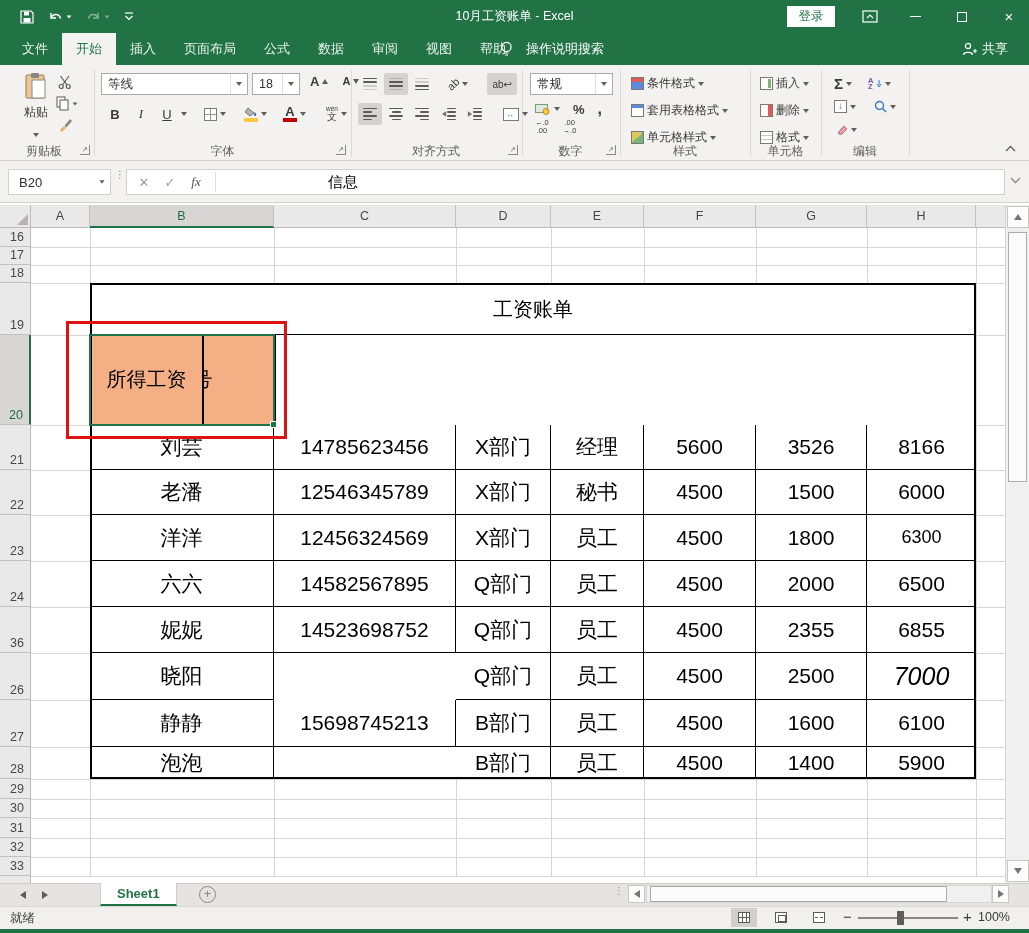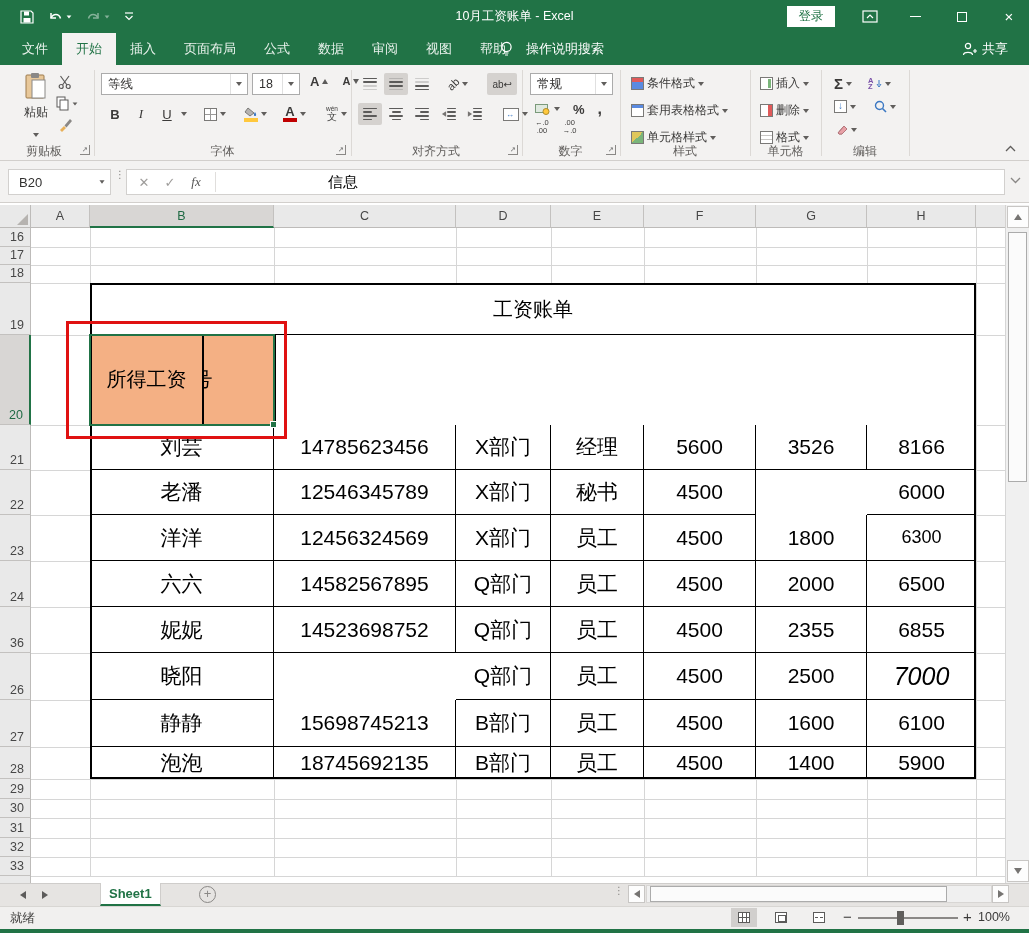--- a/index.html
+++ b/index.html
@@ -75,21 +75,21 @@
   
   .vsb{left:1005px;top:2px;width:24px;height:678px;background:#f0f0f0;border-left:1px solid #d4d2d0;}
   .sbbtn{position:absolute;background:#fdfdfd;border:1px solid #c8c6c4;display:flex;align-items:center;justify-content:center;cursor:pointer;}
   .tri-up{width:0;height:0;border-left:4.5px solid transparent;border-right:4.5px solid transparent;border-bottom:6px solid #767472;}
   .tri-down{width:0;height:0;border-left:4.5px solid transparent;border-right:4.5px solid transparent;border-top:6px solid #767472;}
   .tri-left{width:0;height:0;border-top:4.5px solid transparent;border-bottom:4.5px solid transparent;border-right:6px solid #767472;}
   .tri-right{width:0;height:0;border-top:4.5px solid transparent;border-bottom:4.5px solid transparent;border-left:6px solid #767472;}
   .vthumb{position:absolute;left:2px;top:27px;width:19px;height:250px;background:#fbfbfb;border:1px solid #ababab;cursor:grab;}
   
   .sheetbar{left:0;top:883px;width:1029px;height:23px;background:#e6e4e2;border-top:1px solid #cfcdcb;}
-  .sheettab{left:100px;top:883px;height:23px;padding:0 8px;background:#fff;border-right:1px solid #cfcdcb;border-left:1px solid #cfcdcb;border-bottom:2.5px solid #217346;color:#217346;font-size:13px;font-weight:600;cursor:pointer;}
+  .sheettab{left:100px;top:883px;height:23px;padding:0 16px;background:#fff;border-right:1px solid #cfcdcb;border-left:1px solid #cfcdcb;border-bottom:2.5px solid #217346;color:#217346;font-size:13px;font-weight:600;cursor:pointer;}
   .addsheet{left:199px;top:886px;width:17px;height:17px;border:1.4px solid #8a8886;border-radius:50%;color:#8a8886;font-size:13px;line-height:14px;text-align:center;cursor:pointer;}
   .hsb-track{left:646px;top:885px;width:346px;height:18px;background:#f0f0f0;border:1px solid #d8d6d4;}
   .hthumb{position:absolute;left:650px;top:886px;width:297px;height:16px;background:#fbfbfb;border:1px solid #ababab;cursor:grab;}
   .dots3{color:#8a8886;font-size:10px;letter-spacing:0;line-height:5px;}
   
   .statusbar{left:0;top:906px;width:1029px;height:23px;background:#f1f0ef;border-top:1px solid #d8d6d3;}
   .stxt{font-size:12.5px;color:#3b3a39;}
   .viewbtn{position:absolute;top:908px;width:26px;height:19px;display:flex;align-items:center;justify-content:center;cursor:pointer;}
   .viewbtn.on{background:#d1cfcd;}
   .vicon{width:12px;height:11px;border:1px solid #5c5b5a;position:relative;background:#fff;}
@@ -622,20 +622,21 @@
         <div class="tcell bR bB" style="left: 364px; top: 140px; width: 95px; height: 45px; font-size: 21px;">X部门</div>
         <div class="tcell bR bB" style="left: 459px; top: 140px; width: 93px; height: 45px; font-size: 21px;">经理</div>
         <div class="tcell bR bB" style="left: 552px; top: 140px; width: 112px; height: 45px; font-size: 21px;">5600</div>
         <div class="tcell bR bB" style="left: 664px; top: 140px; width: 111px; height: 45px; font-size: 21px;">3526</div>
         <div class="tcell bB" style="left: 775px; top: 140px; width: 109px; height: 45px; font-size: 21px;">8166</div>
         <div class="tcell bR bB" style="left: -2px; top: 185px; width: 184px; height: 45px; font-size: 21px;">老潘</div>
         <div class="tcell bR bB" style="left: 182px; top: 185px; width: 182px; height: 45px; font-size: 21px;">12546345789</div>
         <div class="tcell bR bB" style="left: 364px; top: 185px; width: 95px; height: 45px; font-size: 21px;">X部门</div>
         <div class="tcell bR bB" style="left: 459px; top: 185px; width: 93px; height: 45px; font-size: 21px;">秘书</div>
         <div class="tcell bR bB" style="left: 552px; top: 185px; width: 112px; height: 45px; font-size: 21px;">4500</div>
+        <div class="tcell bR bB" style="left: 664px; top: 185px; width: 111px; height: 45px; font-size: 21px;">1500</div>
         <div class="tcell bB" style="left: 775px; top: 185px; width: 109px; height: 45px; font-size: 21px;">6000</div>
         <div class="tcell bR bB" style="left: -2px; top: 230px; width: 184px; height: 46px; font-size: 21px;">洋洋</div>
         <div class="tcell bR bB" style="left: 182px; top: 230px; width: 182px; height: 46px; font-size: 21px;">12456324569</div>
         <div class="tcell bR bB" style="left: 364px; top: 230px; width: 95px; height: 46px; font-size: 21px;">X部门</div>
         <div class="tcell bR bB" style="left: 459px; top: 230px; width: 93px; height: 46px; font-size: 21px;">员工</div>
         <div class="tcell bR bB" style="left: 552px; top: 230px; width: 112px; height: 46px; font-size: 21px;">4500</div>
         <div class="tcell bR bB" style="left: 664px; top: 230px; width: 111px; height: 46px; font-size: 21px;">1800</div>
         <div class="tcell bB" style="left: 775px; top: 230px; width: 109px; height: 46px; font-size: 18px;">6300</div>
         <div class="tcell bR bB" style="left: -2px; top: 276px; width: 184px; height: 46px; font-size: 21px;">六六</div>
         <div class="tcell bR bB" style="left: 182px; top: 276px; width: 182px; height: 46px; font-size: 21px;">14582567895</div>
@@ -658,21 +659,20 @@
         <div class="tcell bR bB" style="left: 664px; top: 368px; width: 111px; height: 47px; font-size: 21px;">2500</div>
         <div class="tcell bB" style="left: 775px; top: 368px; width: 109px; height: 47px; font-size: 25px; font-style: italic;">7000</div>
         <div class="tcell bR bB" style="left: -2px; top: 415px; width: 184px; height: 47px; font-size: 21px;">静静</div>
         <div class="tcell bR bB" style="left: 182px; top: 415px; width: 182px; height: 47px; font-size: 21px;">15698745213</div>
         <div class="tcell bR bB" style="left: 364px; top: 415px; width: 95px; height: 47px; font-size: 21px;">B部门</div>
         <div class="tcell bR bB" style="left: 459px; top: 415px; width: 93px; height: 47px; font-size: 21px;">员工</div>
         <div class="tcell bR bB" style="left: 552px; top: 415px; width: 112px; height: 47px; font-size: 21px;">4500</div>
         <div class="tcell bR bB" style="left: 664px; top: 415px; width: 111px; height: 47px; font-size: 21px;">1600</div>
         <div class="tcell bB" style="left: 775px; top: 415px; width: 109px; height: 47px; font-size: 21px;">6100</div>
         <div class="tcell bR" style="left: -2px; top: 462px; width: 184px; height: 32px; font-size: 21px;">泡泡</div>
-        <div class="tcell bR" style="left: 182px; top: 462px; width: 182px; height: 32px; font-size: 21px;">18745692135</div>
         <div class="tcell bR" style="left: 364px; top: 462px; width: 95px; height: 32px; font-size: 21px;">B部门</div>
         <div class="tcell bR" style="left: 459px; top: 462px; width: 93px; height: 32px; font-size: 21px;">员工</div>
         <div class="tcell bR" style="left: 552px; top: 462px; width: 112px; height: 32px; font-size: 21px;">4500</div>
         <div class="tcell bR" style="left: 664px; top: 462px; width: 111px; height: 32px; font-size: 21px;">1400</div>
         <div class="tcell" style="left: 775px; top: 462px; width: 109px; height: 32px; font-size: 21px;">5900</div>
       </div>
       <div class="sel-outline" style="left: 89px; top: 131px; width: 186px; height: 92px; border-color: rgb(33, 115, 70); z-index: 4;"></div>
       <div class="fill-handle" style="left: 270px; top: 218px; background: rgb(33, 115, 70); z-index: 5;"></div>
       <div class="red-annot" style="left: 66px; top: 118px; width: 221px; height: 118px; border-color: rgb(224, 17, 17); z-index: 6;"></div>
     </div>

